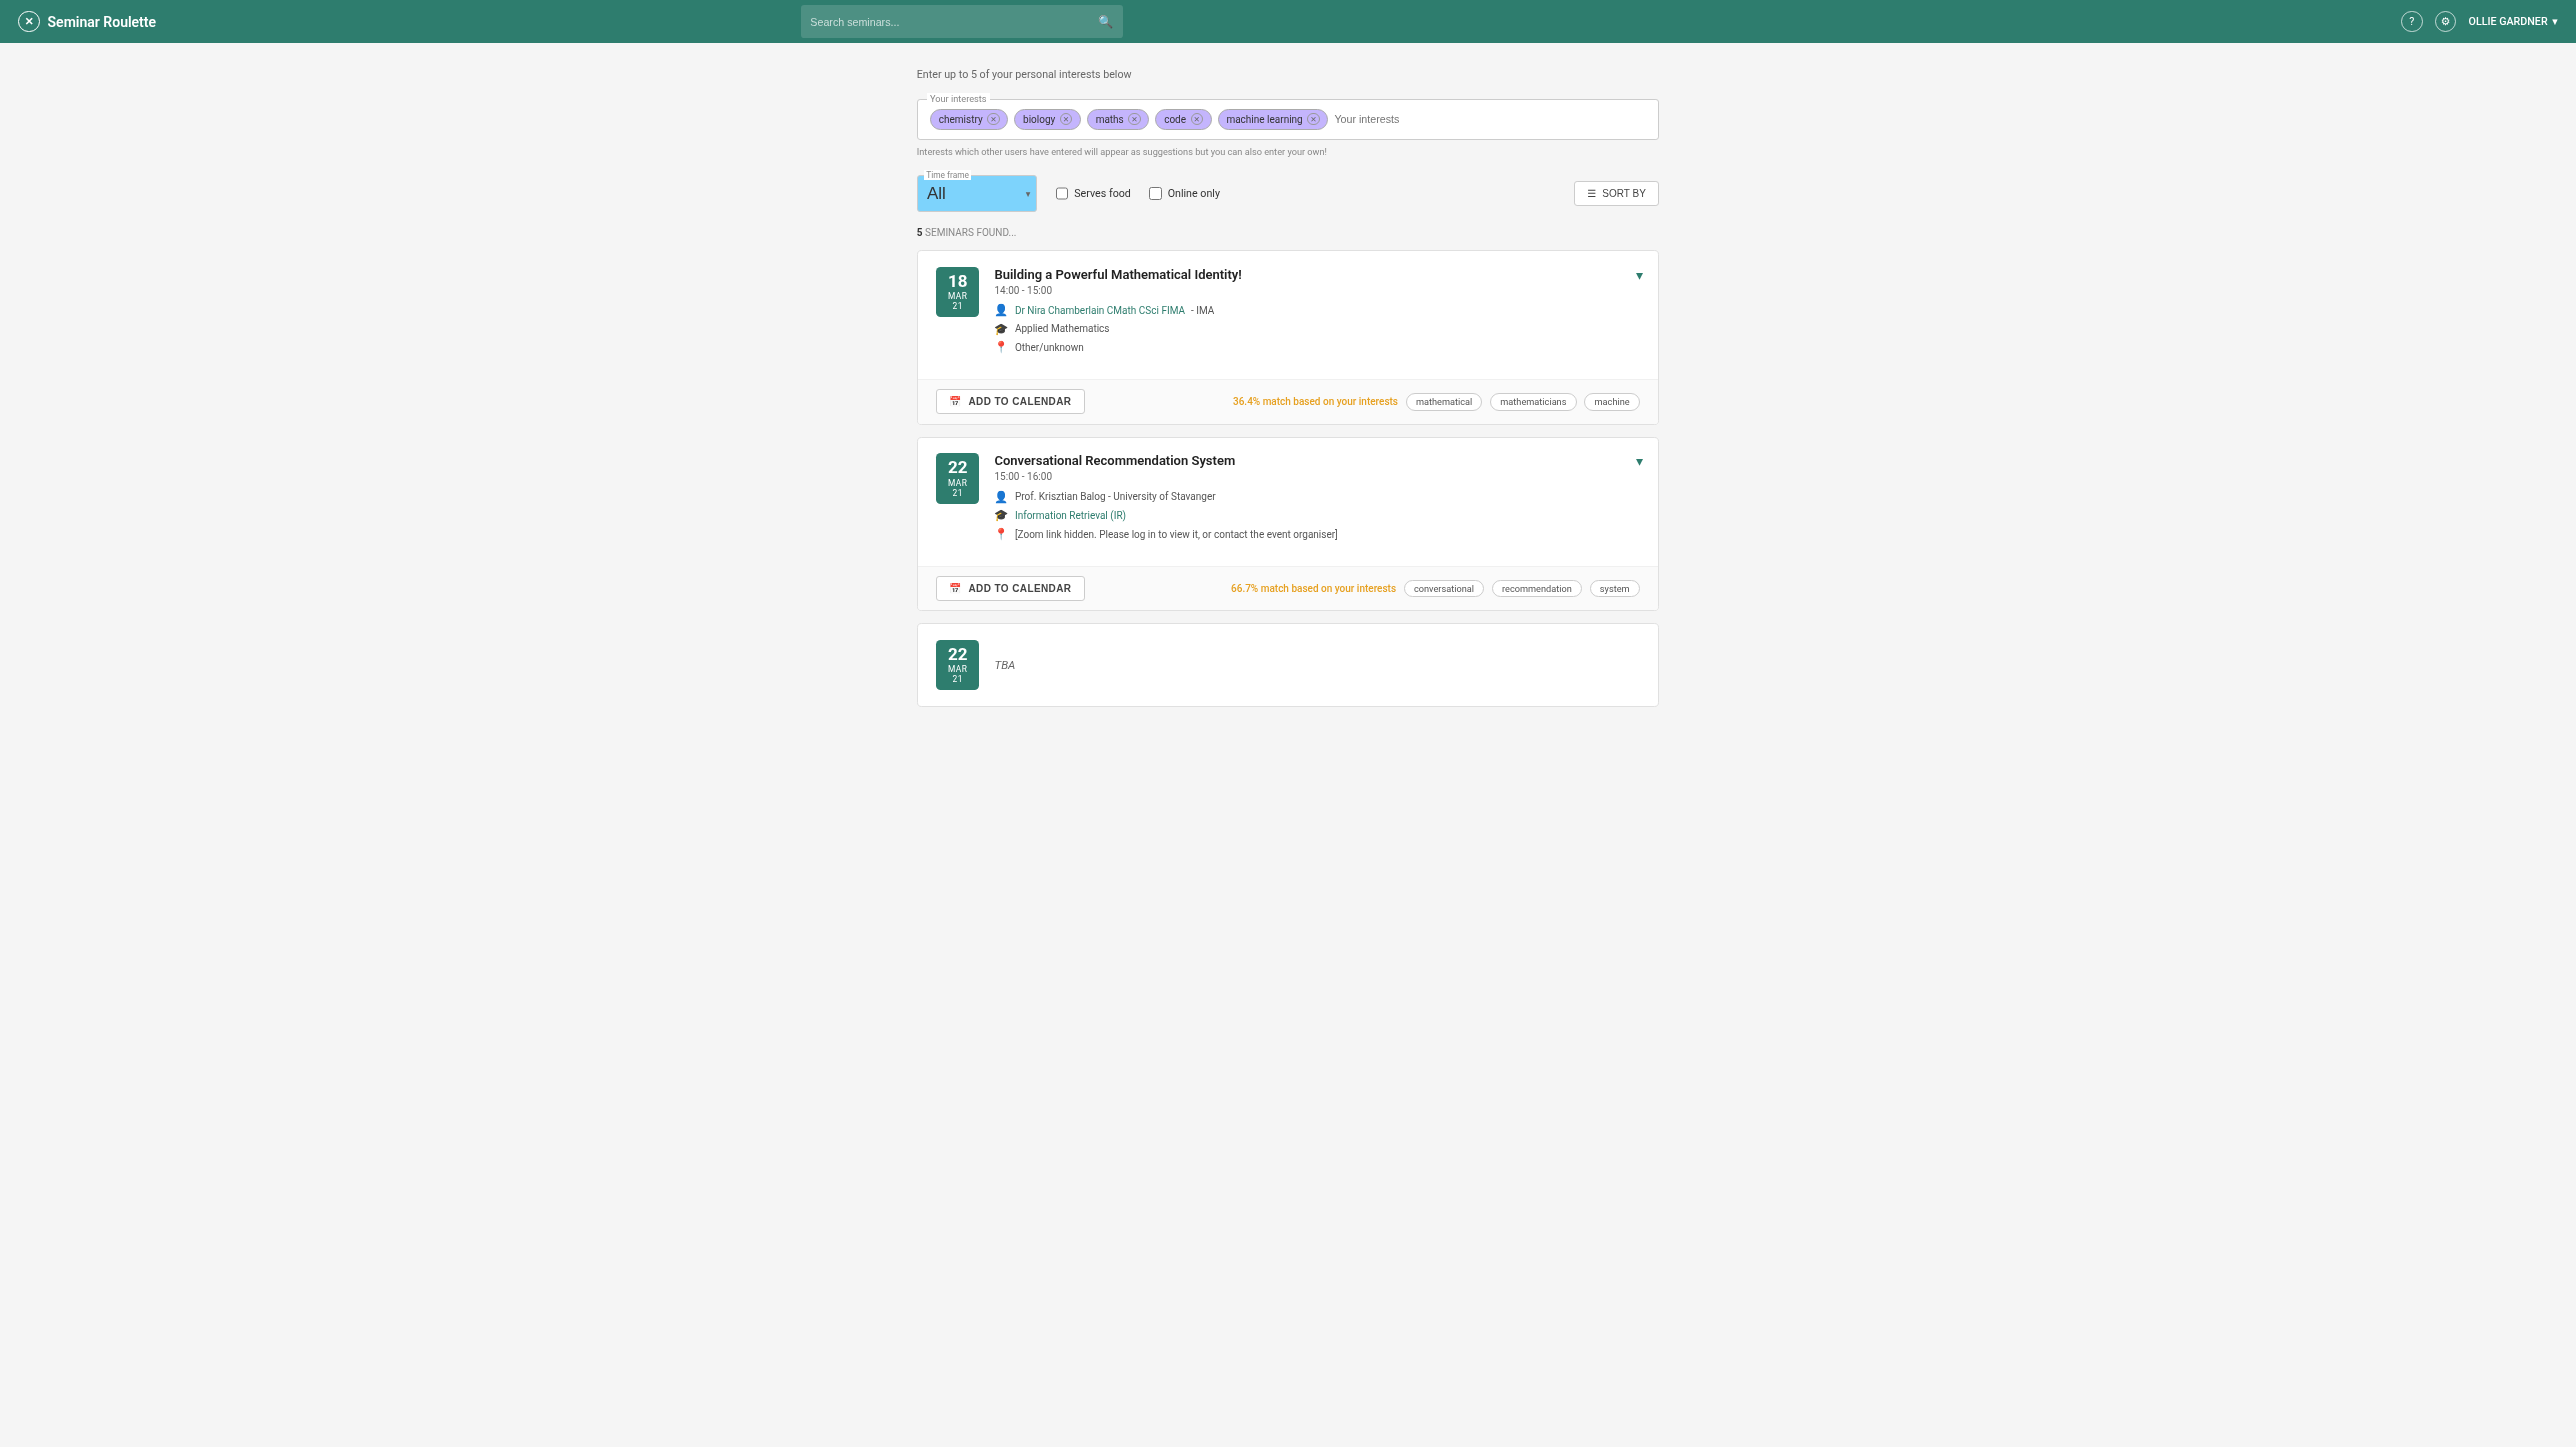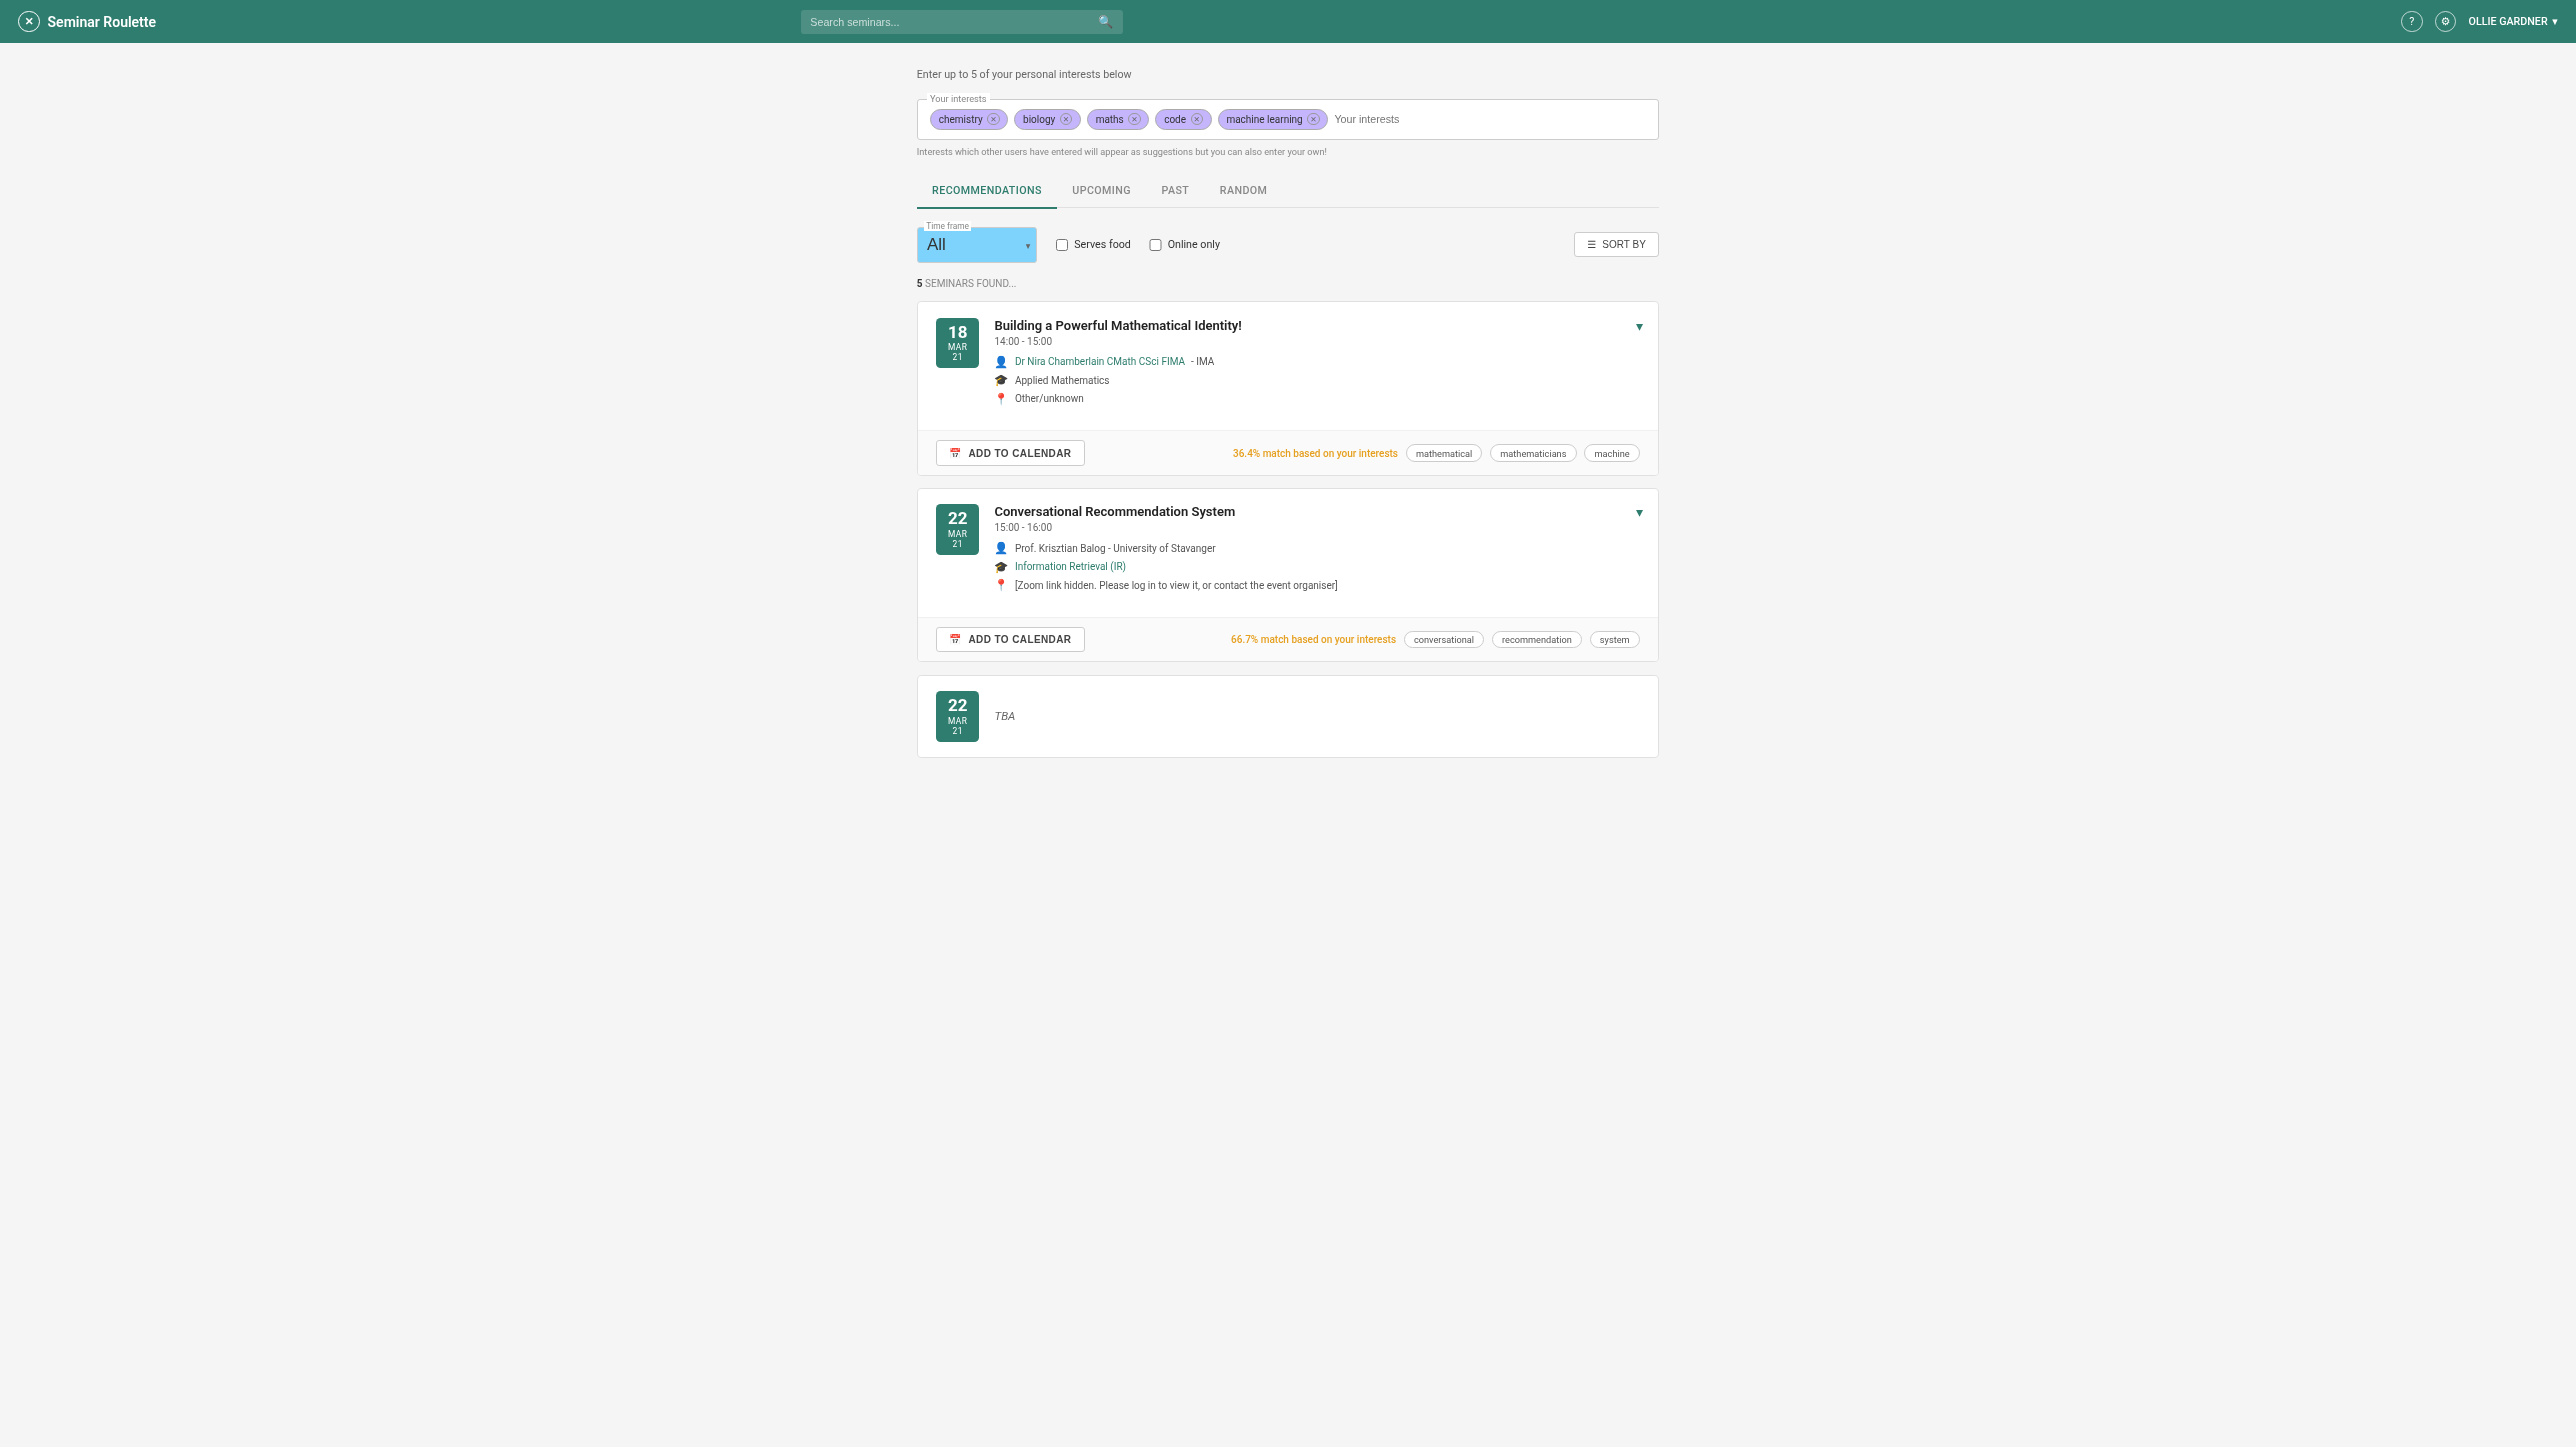--- a/index.html
+++ b/index.html
@@ -45,21 +45,21 @@
       padding: 0 9.2px;
       gap: 6.1px;
     }
     .header-search input {
       background: transparent;
       border: none;
       outline: none;
       color: white;
       font-size: 10.7px;
       flex: 1;
-      height: 24px;
+      height: 33px;
     }
     .header-search input::placeholder { color: rgba(255,255,255,0.7); }
     .header-search-icon { color: white; font-size: 12.3px; cursor: pointer; }
     .header-right {
       display: flex;
       align-items: center;
       gap: 12.3px;
       margin-left: auto;
       color: white;
     }
@@ -473,28 +473,20 @@
   </div>
         <div class="interest-tag">
     <span>machine learning</span>
     <div class="remove-btn">✕</div>
   </div>
       </div>
     <input class="interests-input" type="text" placeholder="Your interests" style="">
   </div>
   <p class="interests-hint">Interests which other users have entered will appear as suggestions but you can also enter your own!</p>
 
-  <nav class="tabs">
-    <div id="tabs-container" style="display:flex;">
-        <div class="tab active">RECOMMENDATIONS</div>
-        <div class="tab">UPCOMING</div>
-        <div class="tab">PAST</div>
-        <div class="tab">RANDOM</div>
-      </div>
-  </nav>
 
   <div class="filters-row">
     <div class="timeframe-select-wrap">
       <span class="timeframe-label">Time frame</span>
       <select class="timeframe-select">
         <option>All</option>
         <option>Today</option>
         <option>This Week</option>
         <option>This Month</option>
       </select>

